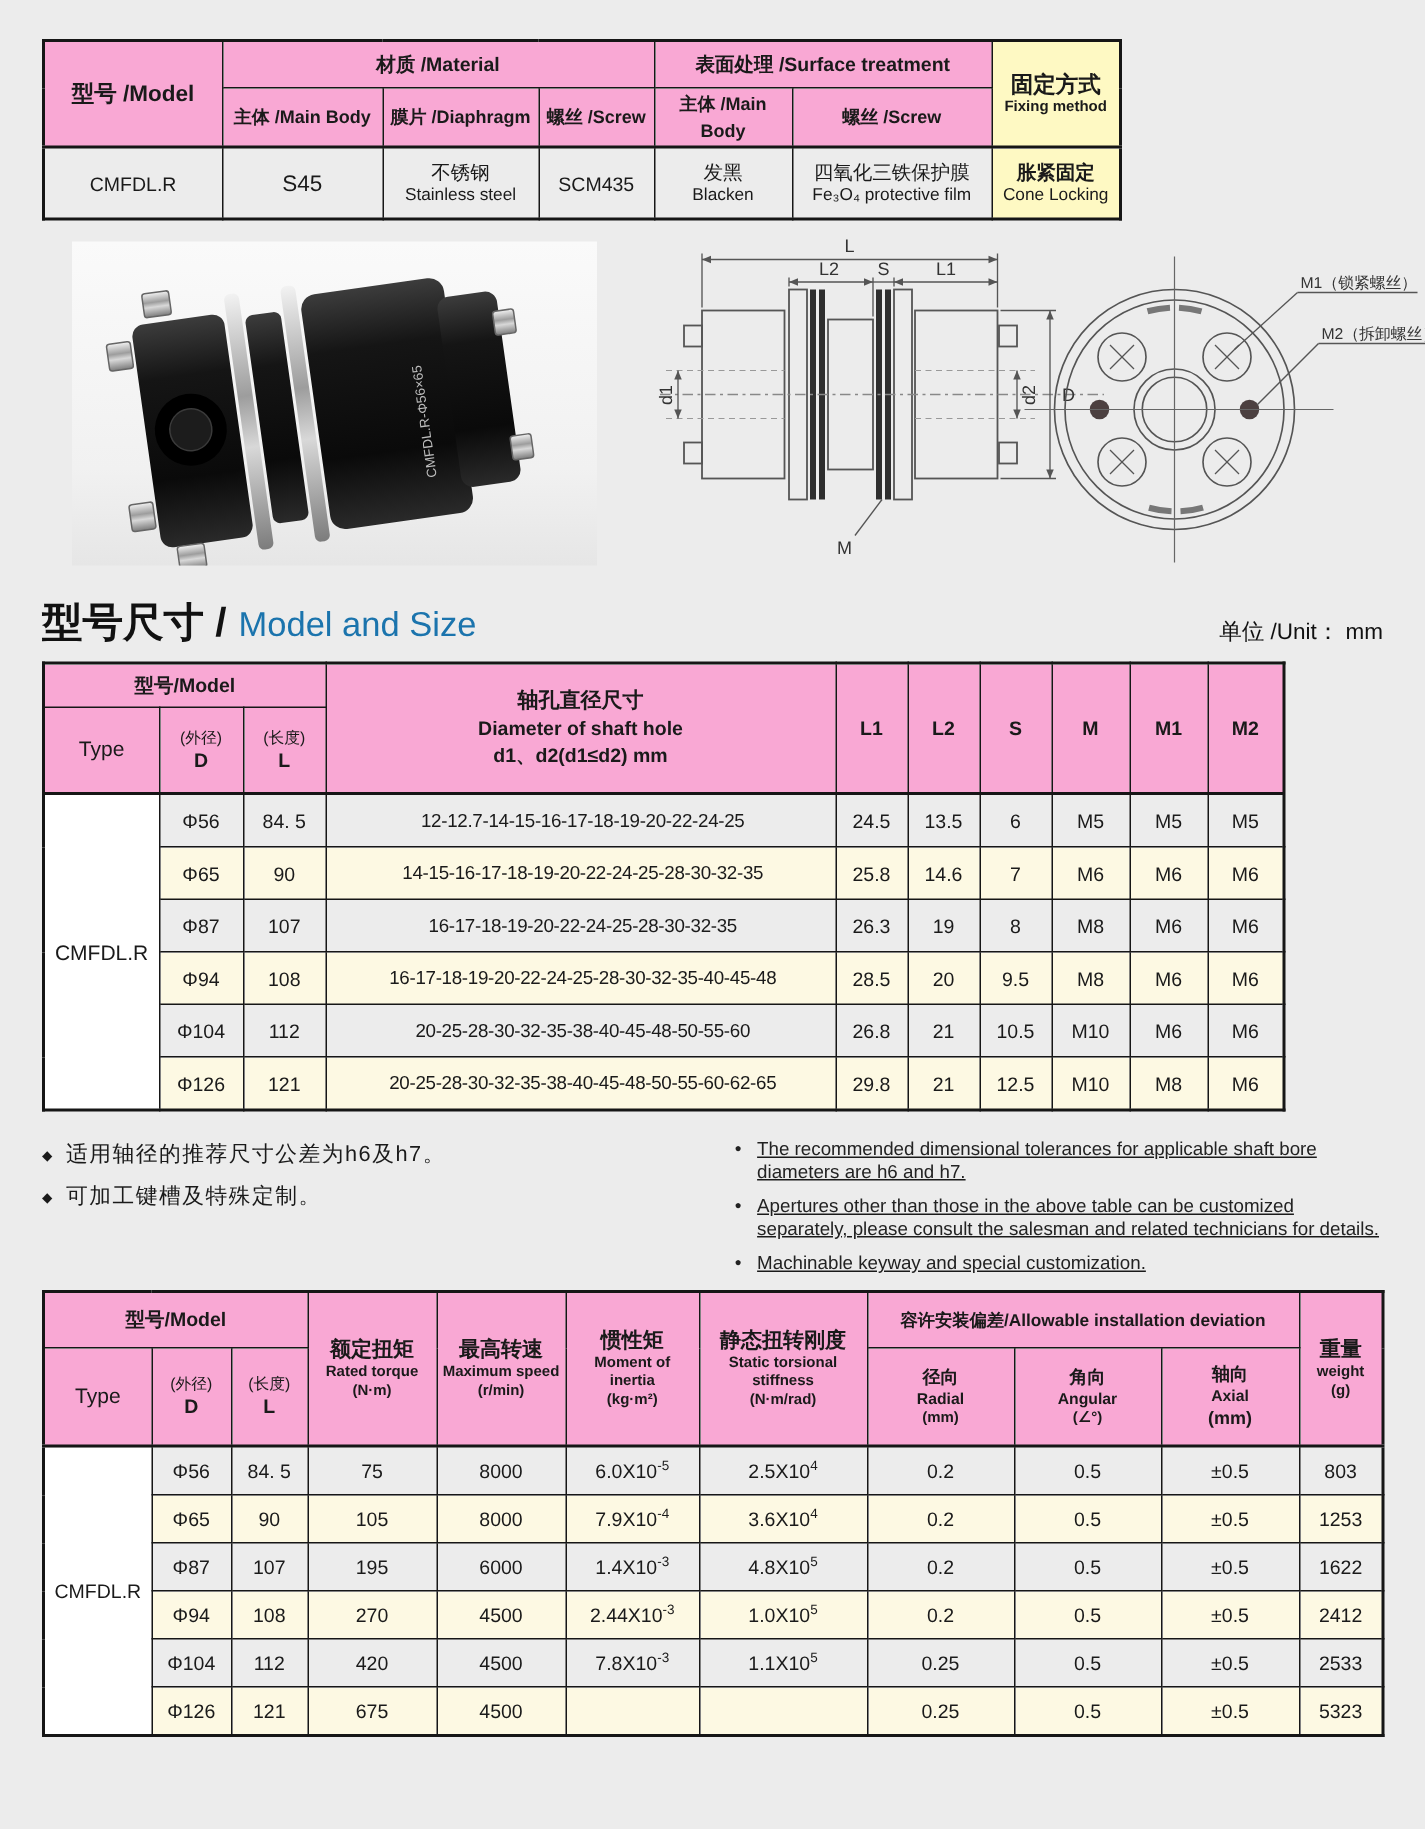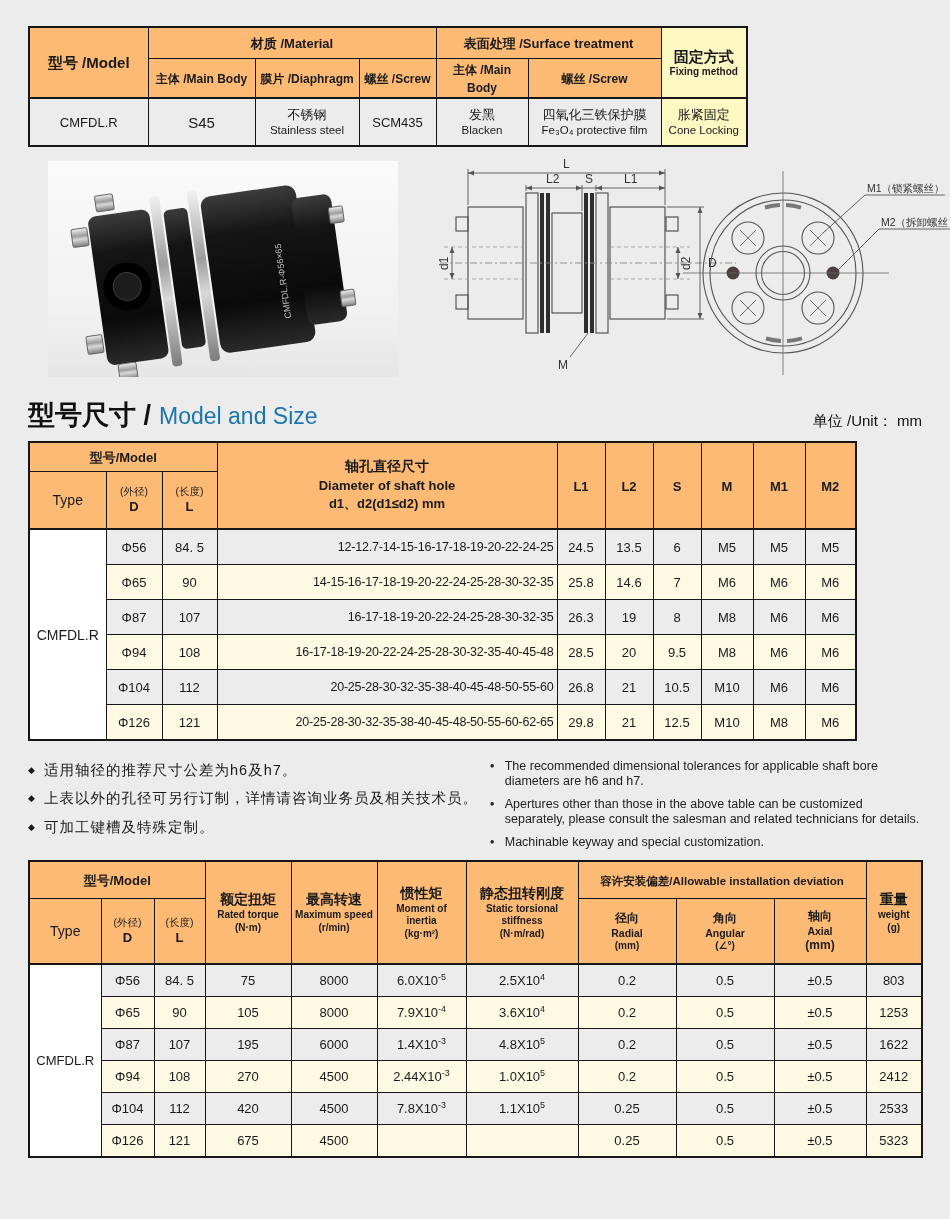--- a/index.html
+++ b/index.html
@@ -2,30 +2,30 @@
 <html><head>
 <meta charset="utf-8">
 <style>
   html,body{margin:0;padding:0;background:#ececec;}
   body{width:950px;font-family:"Liberation Sans","DejaVu Sans",sans-serif;color:#1a1a1a;}
   .page{padding:26px 28px 30px 28px;box-sizing:border-box;}
 
   table{border-collapse:collapse;table-layout:fixed;}
   th,td{border:1px solid #161616;text-align:center;vertical-align:middle;padding:1px 3px;overflow:hidden;}
   .spec-table,.size-table,.perf-table{border:2.5px solid #161616;}
-  .hbg{background:#fdba74;}
+  .hbg{background:#f9a8d4;}
   .yellow{background:#fef9c3;}
   .alt td{background:#fdf9e3;}
 
   .h-cn{font-size:13px;font-weight:bold;line-height:1.25;}
   .h-cn-lg{font-size:15px;font-weight:bold;line-height:1.2;}
   .h-en{font-size:10px;line-height:1.2;}
   .h-unit{font-size:10px;line-height:1.3;}
   .cell-md{font-size:13px;}
-  .bores{text-align:right;font-size:12.5px;padding-left:6px;letter-spacing:-0.2px;}
+  .bores{text-align:center;font-size:12.5px;padding-left:6px;letter-spacing:-0.2px;}
 
   .spec-table{width:718px;}
   .spec-table tr.r1 th{height:28px;}
   .spec-table tr.r2 th{height:30px;}
   .spec-table tr.r3 td{height:44px;}
   .spec-table thead{border-bottom:2.5px solid #161616;}
 
   .hero{height:228px;position:relative;margin-top:8px;}
   .photo-wrap{position:absolute;left:20px;top:6px;width:350px;height:216px;
      background:linear-gradient(180deg,#fafafa 0%,#f1f1f1 70%,#e6e6e6 100%);}
@@ -49,21 +49,21 @@
   .perf-table tr.r2 th{height:62px;}
   .perf-table td{height:29px;font-size:13px;}
   .perf-table thead{border-bottom:2px solid #161616;}
   sup{font-size:9px;}
 
   .notes{display:flex;margin:10px 0 2px 0;}
   .notes ul{list-style:none;margin:0;padding:0;}
   .notes-cn{width:470px;padding-left:12px;box-sizing:border-box;}
   .notes-cn li{font-size:14.5px;line-height:1.2;margin:11px 0;padding-left:16px;position:relative;letter-spacing:1px;}
   .notes-cn li::before{content:"◆";font-size:9px;position:absolute;left:0;top:3px;}
-  .notes-en{width:440px;padding-left:18px;box-sizing:border-box;}
+  .notes-en{width:440px;padding-left:18px;box-sizing:border-box;text-decoration:underline;}
   .notes-en li{font-size:12.5px;line-height:1.2;margin:8px 0;padding-left:15px;position:relative;color:#222;}
   .notes-en li::before{content:"●";font-size:8px;position:absolute;left:0;top:2px;}
 
   .two-line{line-height:1.25;font-size:13px;}
   .two-line .l2e{font-size:11.5px;}
   svg text{font-family:"Liberation Sans","DejaVu Sans",sans-serif;}
 </style>
 </head>
 <body>
 
@@ -108,21 +108,21 @@
         <td class="cell-md">SCM435</td>
         <td class="two-line">
           <div>发黑</div>
           <div class="l2e">Blacken</div>
         </td>
         <td class="two-line">
           <div>四氧化三铁保护膜</div>
           <div class="l2e">Fe₃O₄ protective film</div>
         </td>
         <td class="two-line yellow">
-          <div style="font-weight:normal">胀紧固定</div>
+          <div style="font-weight:bold">胀紧固定</div>
           <div class="l2e">Cone Locking</div>
         </td>
       </tr>
     </tbody>
   </table>
 
   <div class="hero">
     <div class="photo-wrap">
       <svg width="350" height="216" viewBox="0 0 350 216">
         <defs>
@@ -396,21 +396,20 @@
         <td class="cell-md">M10</td>
         <td class="cell-md">M8</td>
         <td class="cell-md">M6</td>
       </tr>
     </tbody>
   </table>
 
   <div class="notes">
     <ul class="notes-cn">
       <li>适用轴径的推荐尺寸公差为h6及h7。</li>
-      <li>上表以外的孔径可另行订制，详情请咨询业务员及相关技术员。</li>
       <li>可加工键槽及特殊定制。</li>
     </ul>
     <ul class="notes-en">
       <li>The recommended dimensional tolerances for applicable shaft bore diameters are h6 and h7.</li>
       <li>Apertures other than those in the above table can be customized separately, please consult the salesman and related technicians for details.</li>
       <li>Machinable keyway and special customization.</li>
     </ul>
   </div>
 
 

